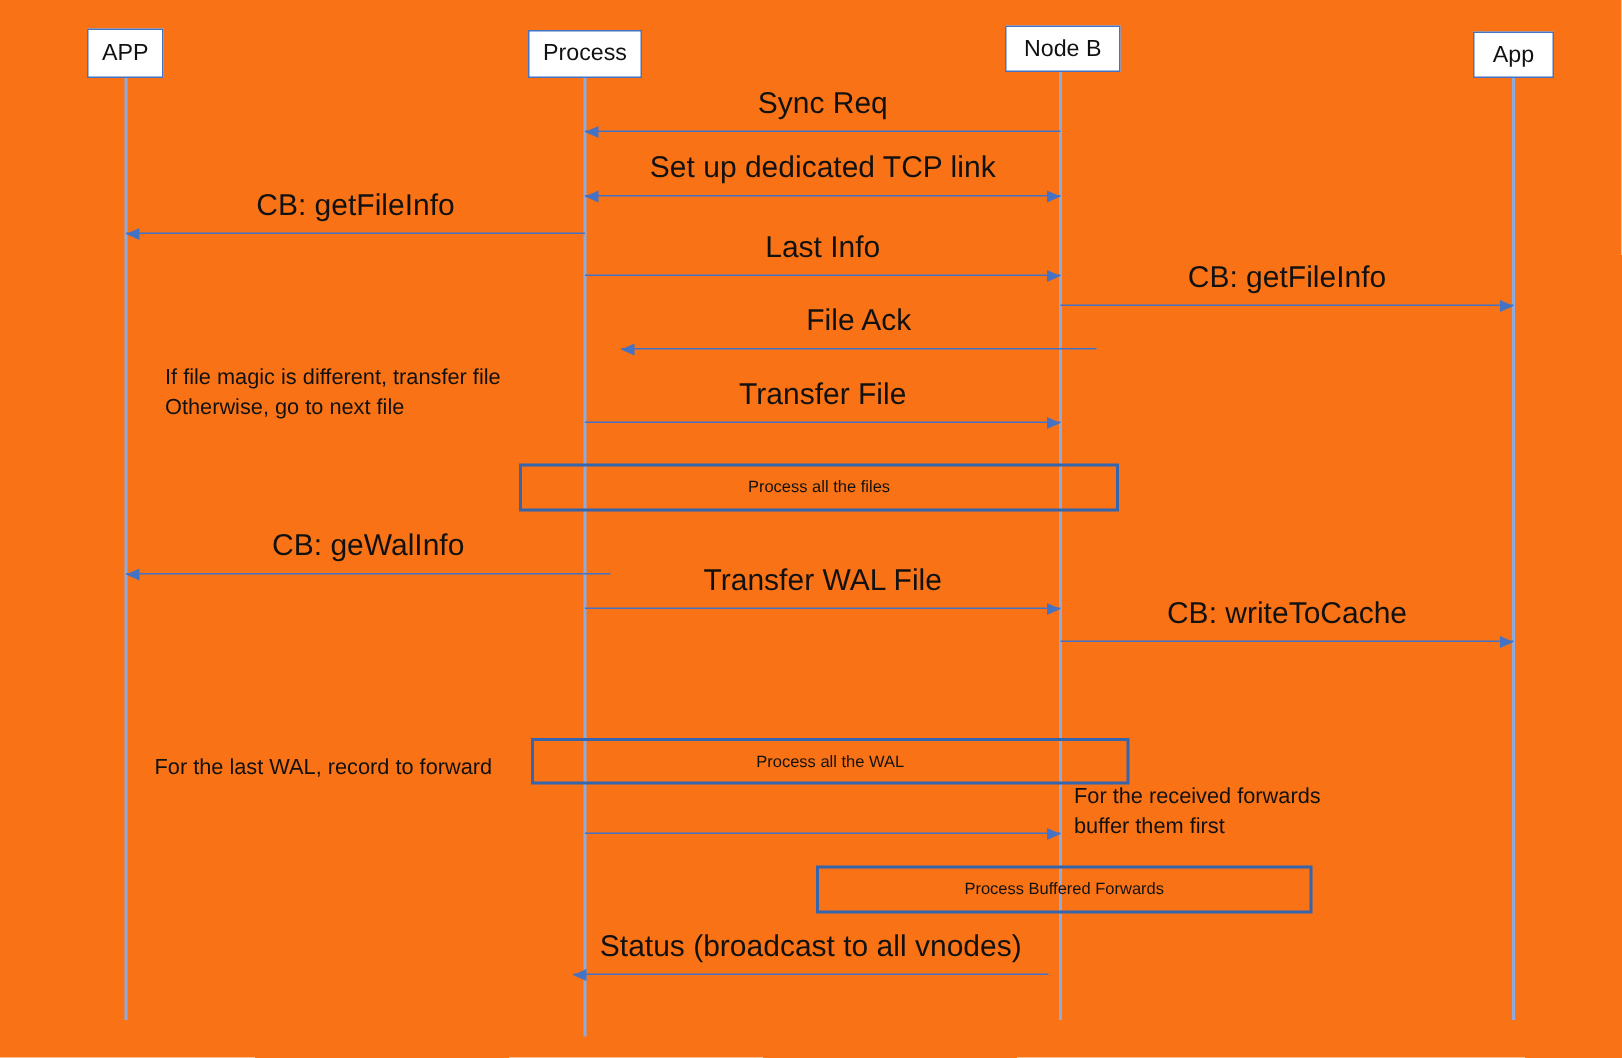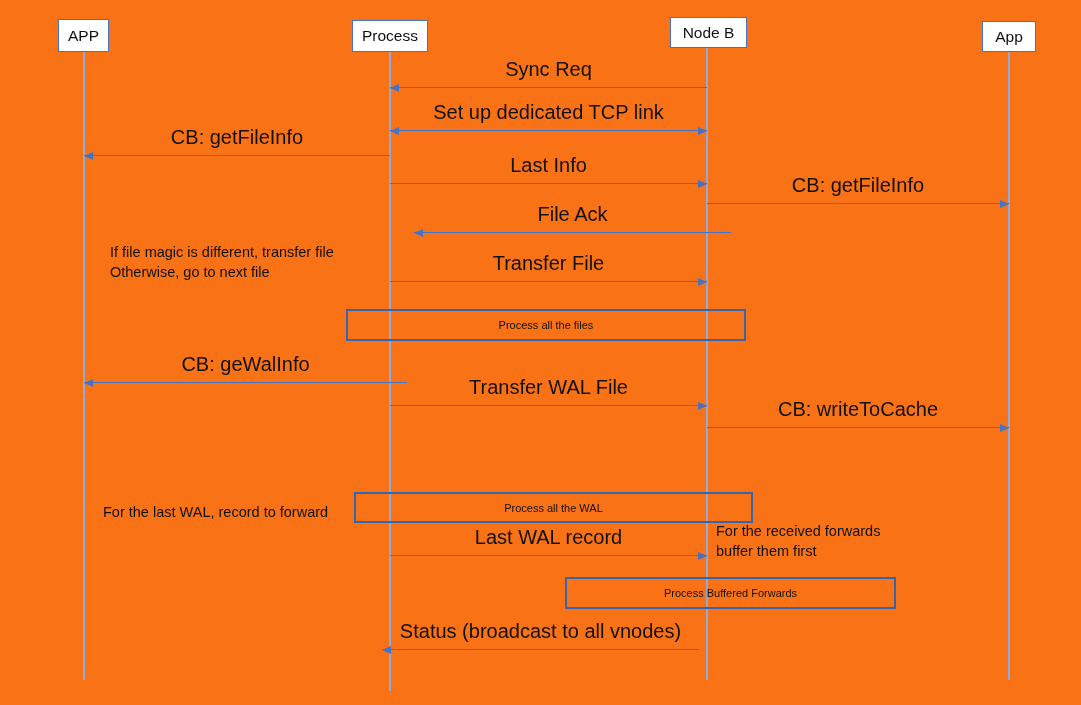--- a/index.html
+++ b/index.html
@@ -133,26 +133,25 @@
     <div class="msg-label">Transfer WAL File</div>
     <div class="msg-line"></div>
     <div class="head head-right"></div>
   </div>
 
   <div class="process-box" style="left:354px; top:472px; width:399px; height:31px;margin-top:20px;">
     <span>Process all the WAL</span>
   </div>
 
   <div class="msg" style="left:390px; top:527px; width:317px;">
-    <div class="msg-label">Last WAL record</div>
     <div class="msg-line"></div>
     <div class="head head-right"></div>
   </div>
 
-  <div class="process-box" style="left:544px; top:577px; width:331px; height:32px;margin-left:21px;">
+  <div class="process-box" style="left:544px; top:577px; width:331px; height:32px;">
     <span>Process Buffered Forwards</span>
   </div>
 
   <div class="msg" style="left:382px; top:621px; width:317px;">
     <div class="msg-label">Status (broadcast to all vnodes)</div>
     <div class="msg-line"></div>
     <div class="head head-left"></div>
   </div>
 
   <div class="note" style="left:110px; top:242px;">

